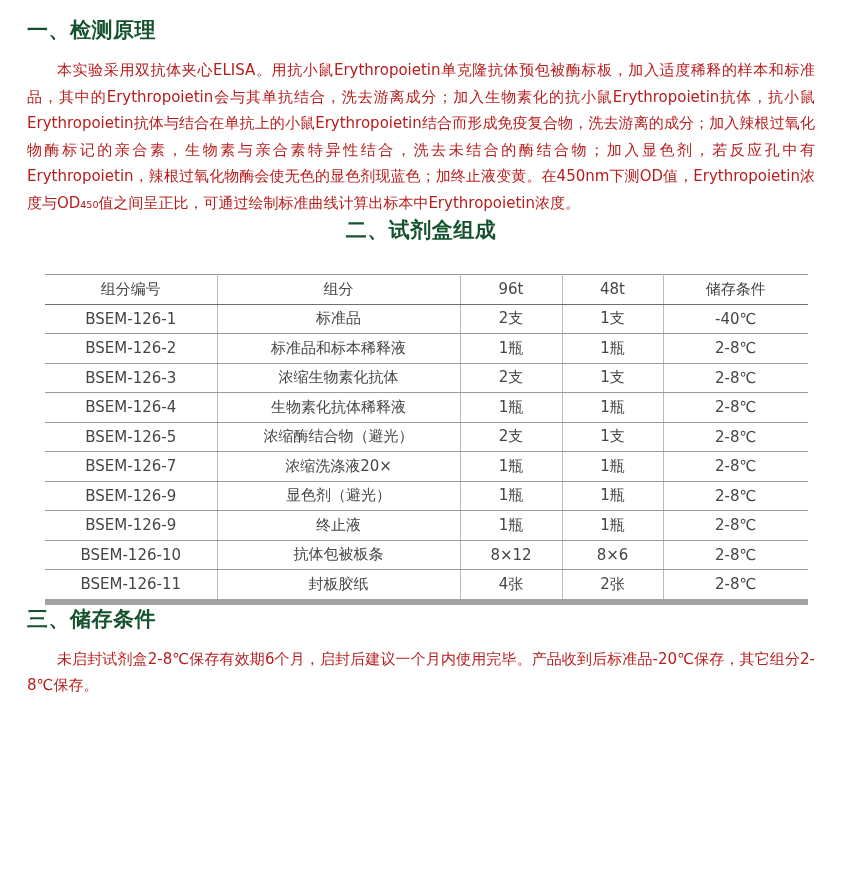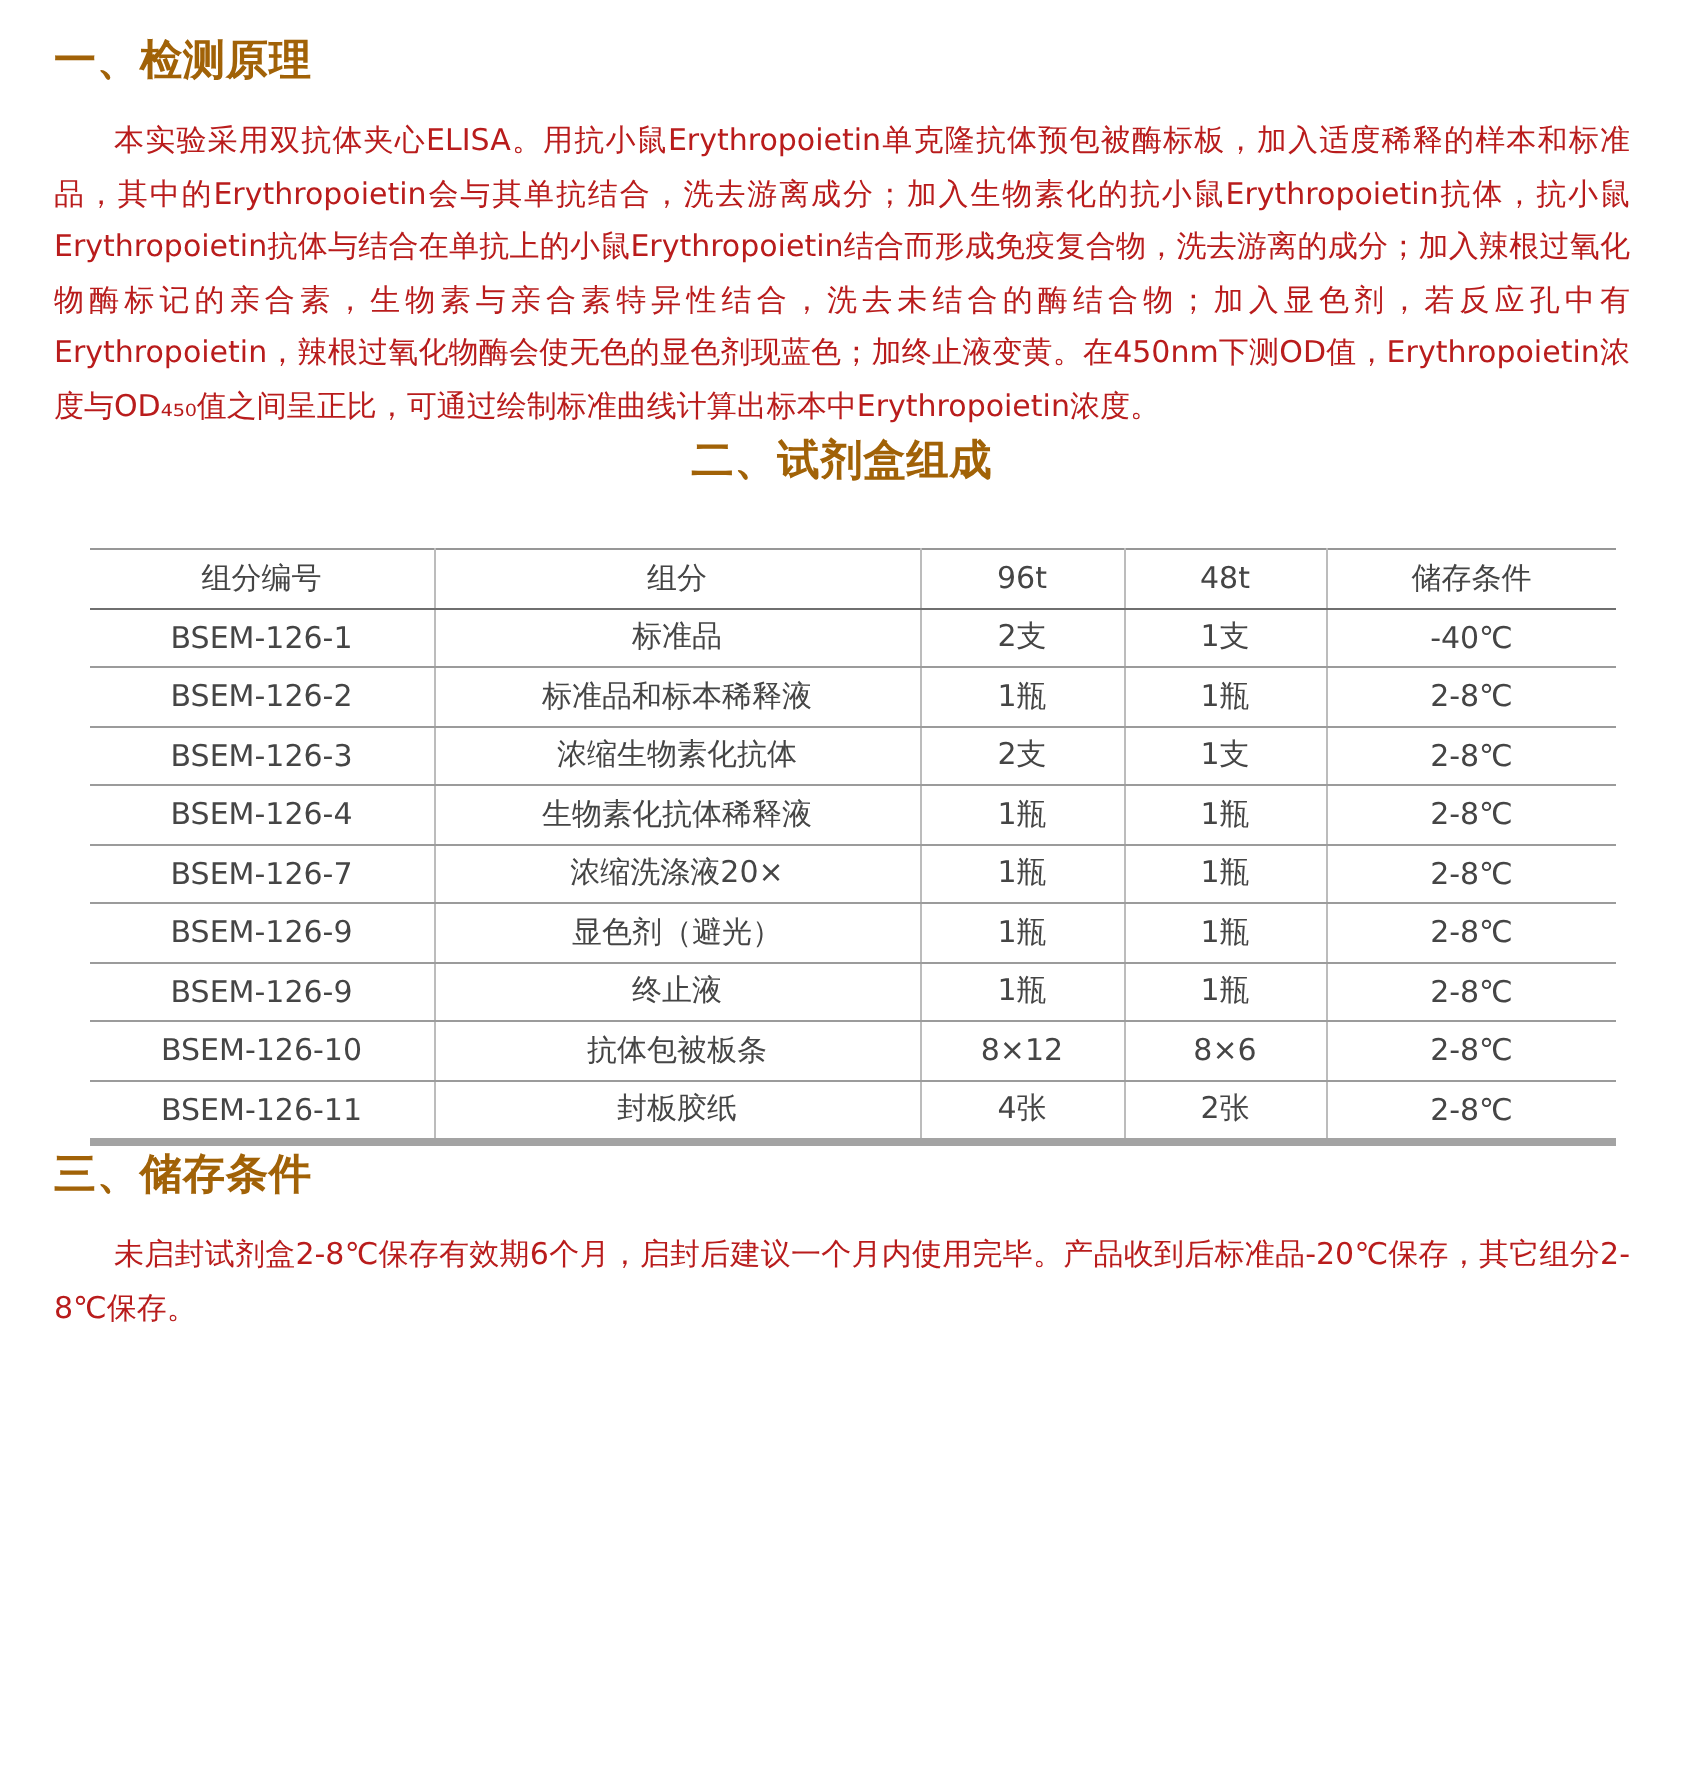--- a/index.html
+++ b/index.html
@@ -4,21 +4,21 @@
 <style>
   html,body{margin:0;padding:0;background:#ffffff;}
   body{
     width:841px;height:894px;
     font-family:"DejaVu Sans","Liberation Sans",sans-serif;
     color:#3d3d3d;
     overflow:hidden;
   }
   .page{padding:16px 26px 0 27px;}
   h2.sec-title{
-    color:#a16207;
+    color:#14532d;
     font-size:21px;
     font-weight:bold;
     margin:0;
     letter-spacing:0.5px;
   }
   p.body-text{
     font-size:15px;
     line-height:26.5px;
     color:#b91c1c;
     text-align:justify;
@@ -28,21 +28,21 @@
   .sec2-title{margin-top:22px;text-align:center;}
   .sec3-title{margin-top:57px;}
   table.components{
     border-collapse:collapse;
     table-layout:fixed;
     width:763px;
     margin:30px 0 0 18px;
     font-size:15px;
     color:#454545;
     border-top:1px solid #979797;
-    border-bottom:4px solid #a3a3a3;
+    border-bottom:6px solid #a3a3a3;
   }
   table.components th,
   table.components td{
     text-align:center;
     vertical-align:middle;
     height:28.5px;
     padding:0 4px;
     font-weight:normal;
     border-bottom:1px solid #9b9b9b;
     overflow:hidden;
@@ -111,20 +111,27 @@
             <td>2-8℃</td>
           </tr>
           <tr>
             <td>BSEM-126-4</td>
             <td>生物素化抗体稀释液</td>
             <td>1瓶</td>
             <td>1瓶</td>
             <td>2-8℃</td>
           </tr>
           <tr>
+            <td>BSEM-126-5</td>
+            <td>浓缩酶结合物（避光）</td>
+            <td>2支</td>
+            <td>1支</td>
+            <td>2-8℃</td>
+          </tr>
+          <tr>
             <td>BSEM-126-7</td>
             <td>浓缩洗涤液20×</td>
             <td>1瓶</td>
             <td>1瓶</td>
             <td>2-8℃</td>
           </tr>
           <tr>
             <td>BSEM-126-9</td>
             <td>显色剂（避光）</td>
             <td>1瓶</td>

